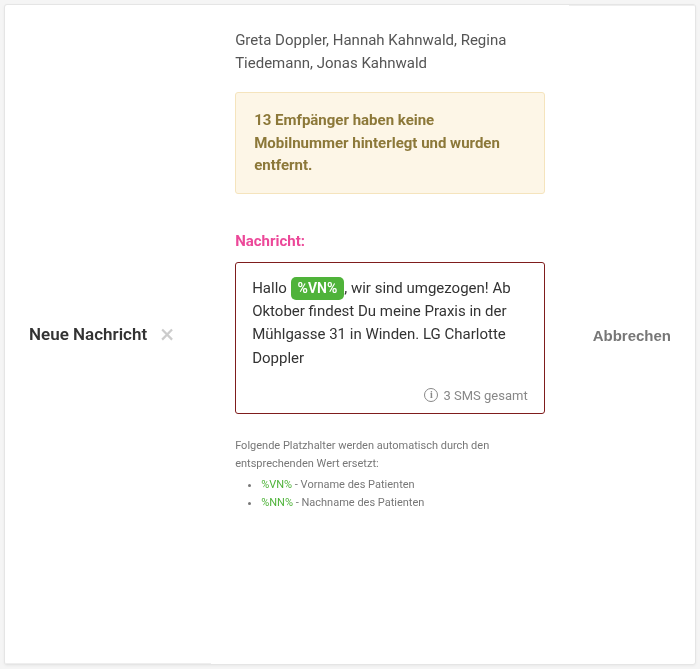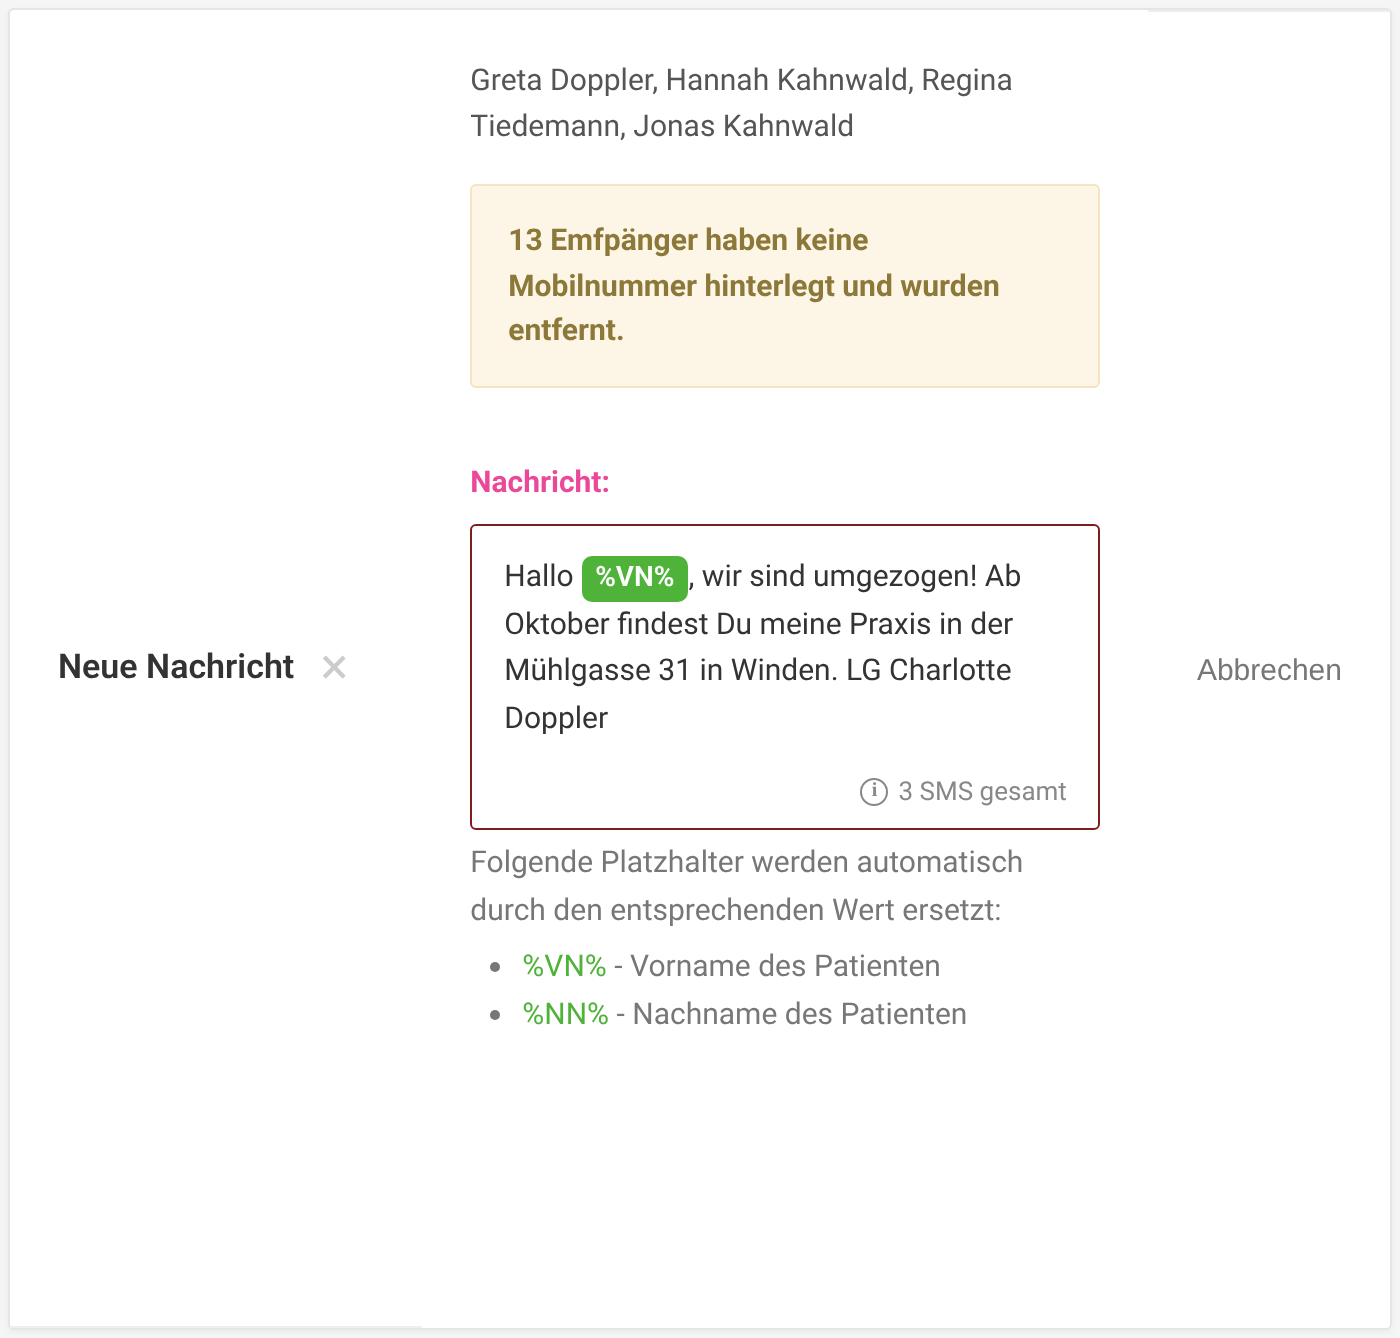--- a/index.html
+++ b/index.html
@@ -121,23 +121,23 @@
     height: 14px;
     border: 1.2px solid #888;
     border-radius: 50%;
     font-size: 10px;
     font-style: normal;
     font-weight: 600;
     line-height: 1;
     font-family: Georgia, serif;
   }
   .helper-text {
-    font-size: 15px;
+    font-size: 11px;
     color: #777;
-    margin-top: 4px;
+    margin-top: 23px;
     line-height: 1.6;
   }
   .helper-text ul {
     list-style: disc;
     padding-left: 26px;
     margin-top: 4px;
   }
   .ph {
     color: #4fb33a;
   }
@@ -156,20 +156,21 @@
     padding: 11px 22px;
     font-size: 15px;
     cursor: pointer;
   }
   .btn-link {
     background: none;
     border: none;
     color: #777;
     font-size: 15px;
     cursor: pointer;
+    font-weight: bold;
   }
 </style>
 </head>
 <body>
 
 <div class="modal">
 
   <div class="modal-header">
     <div class="modal-title">Neue Nachricht</div>
     <div class="close-btn">

